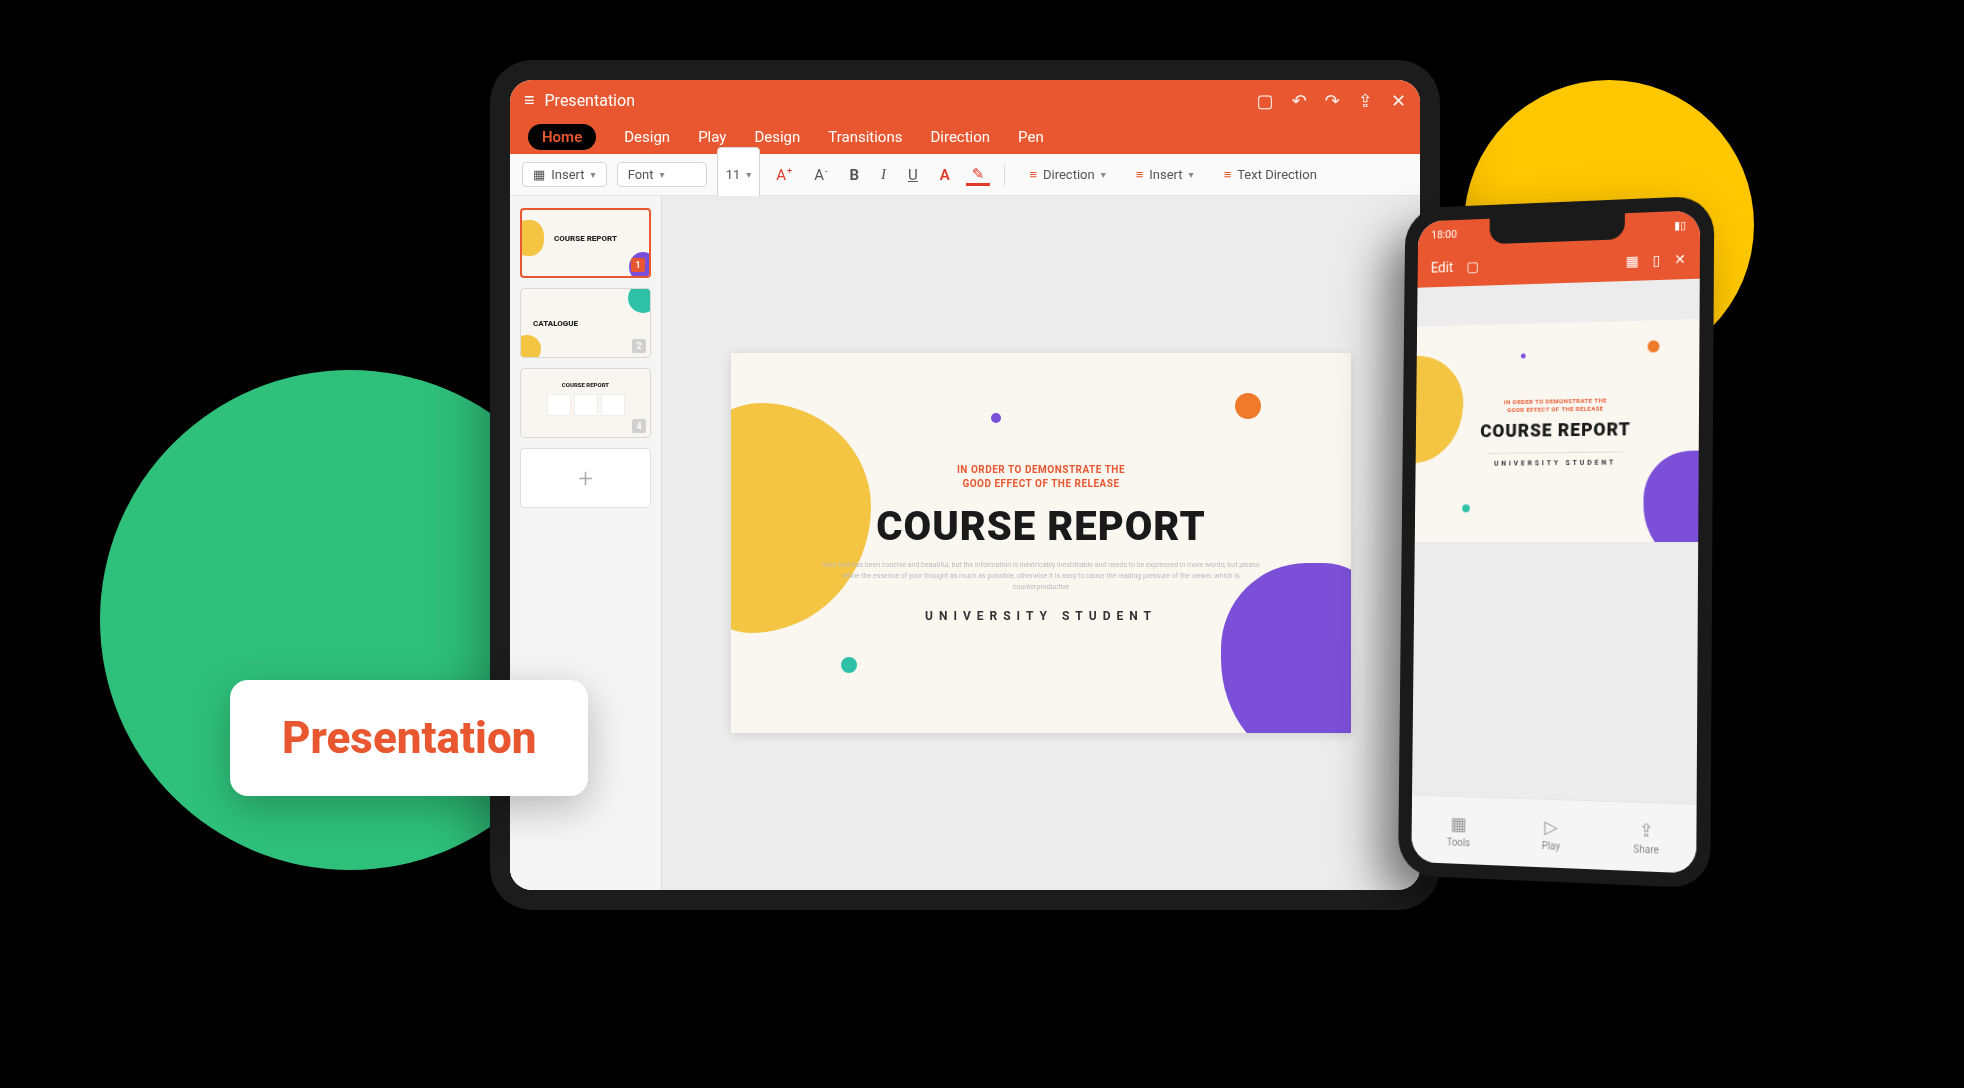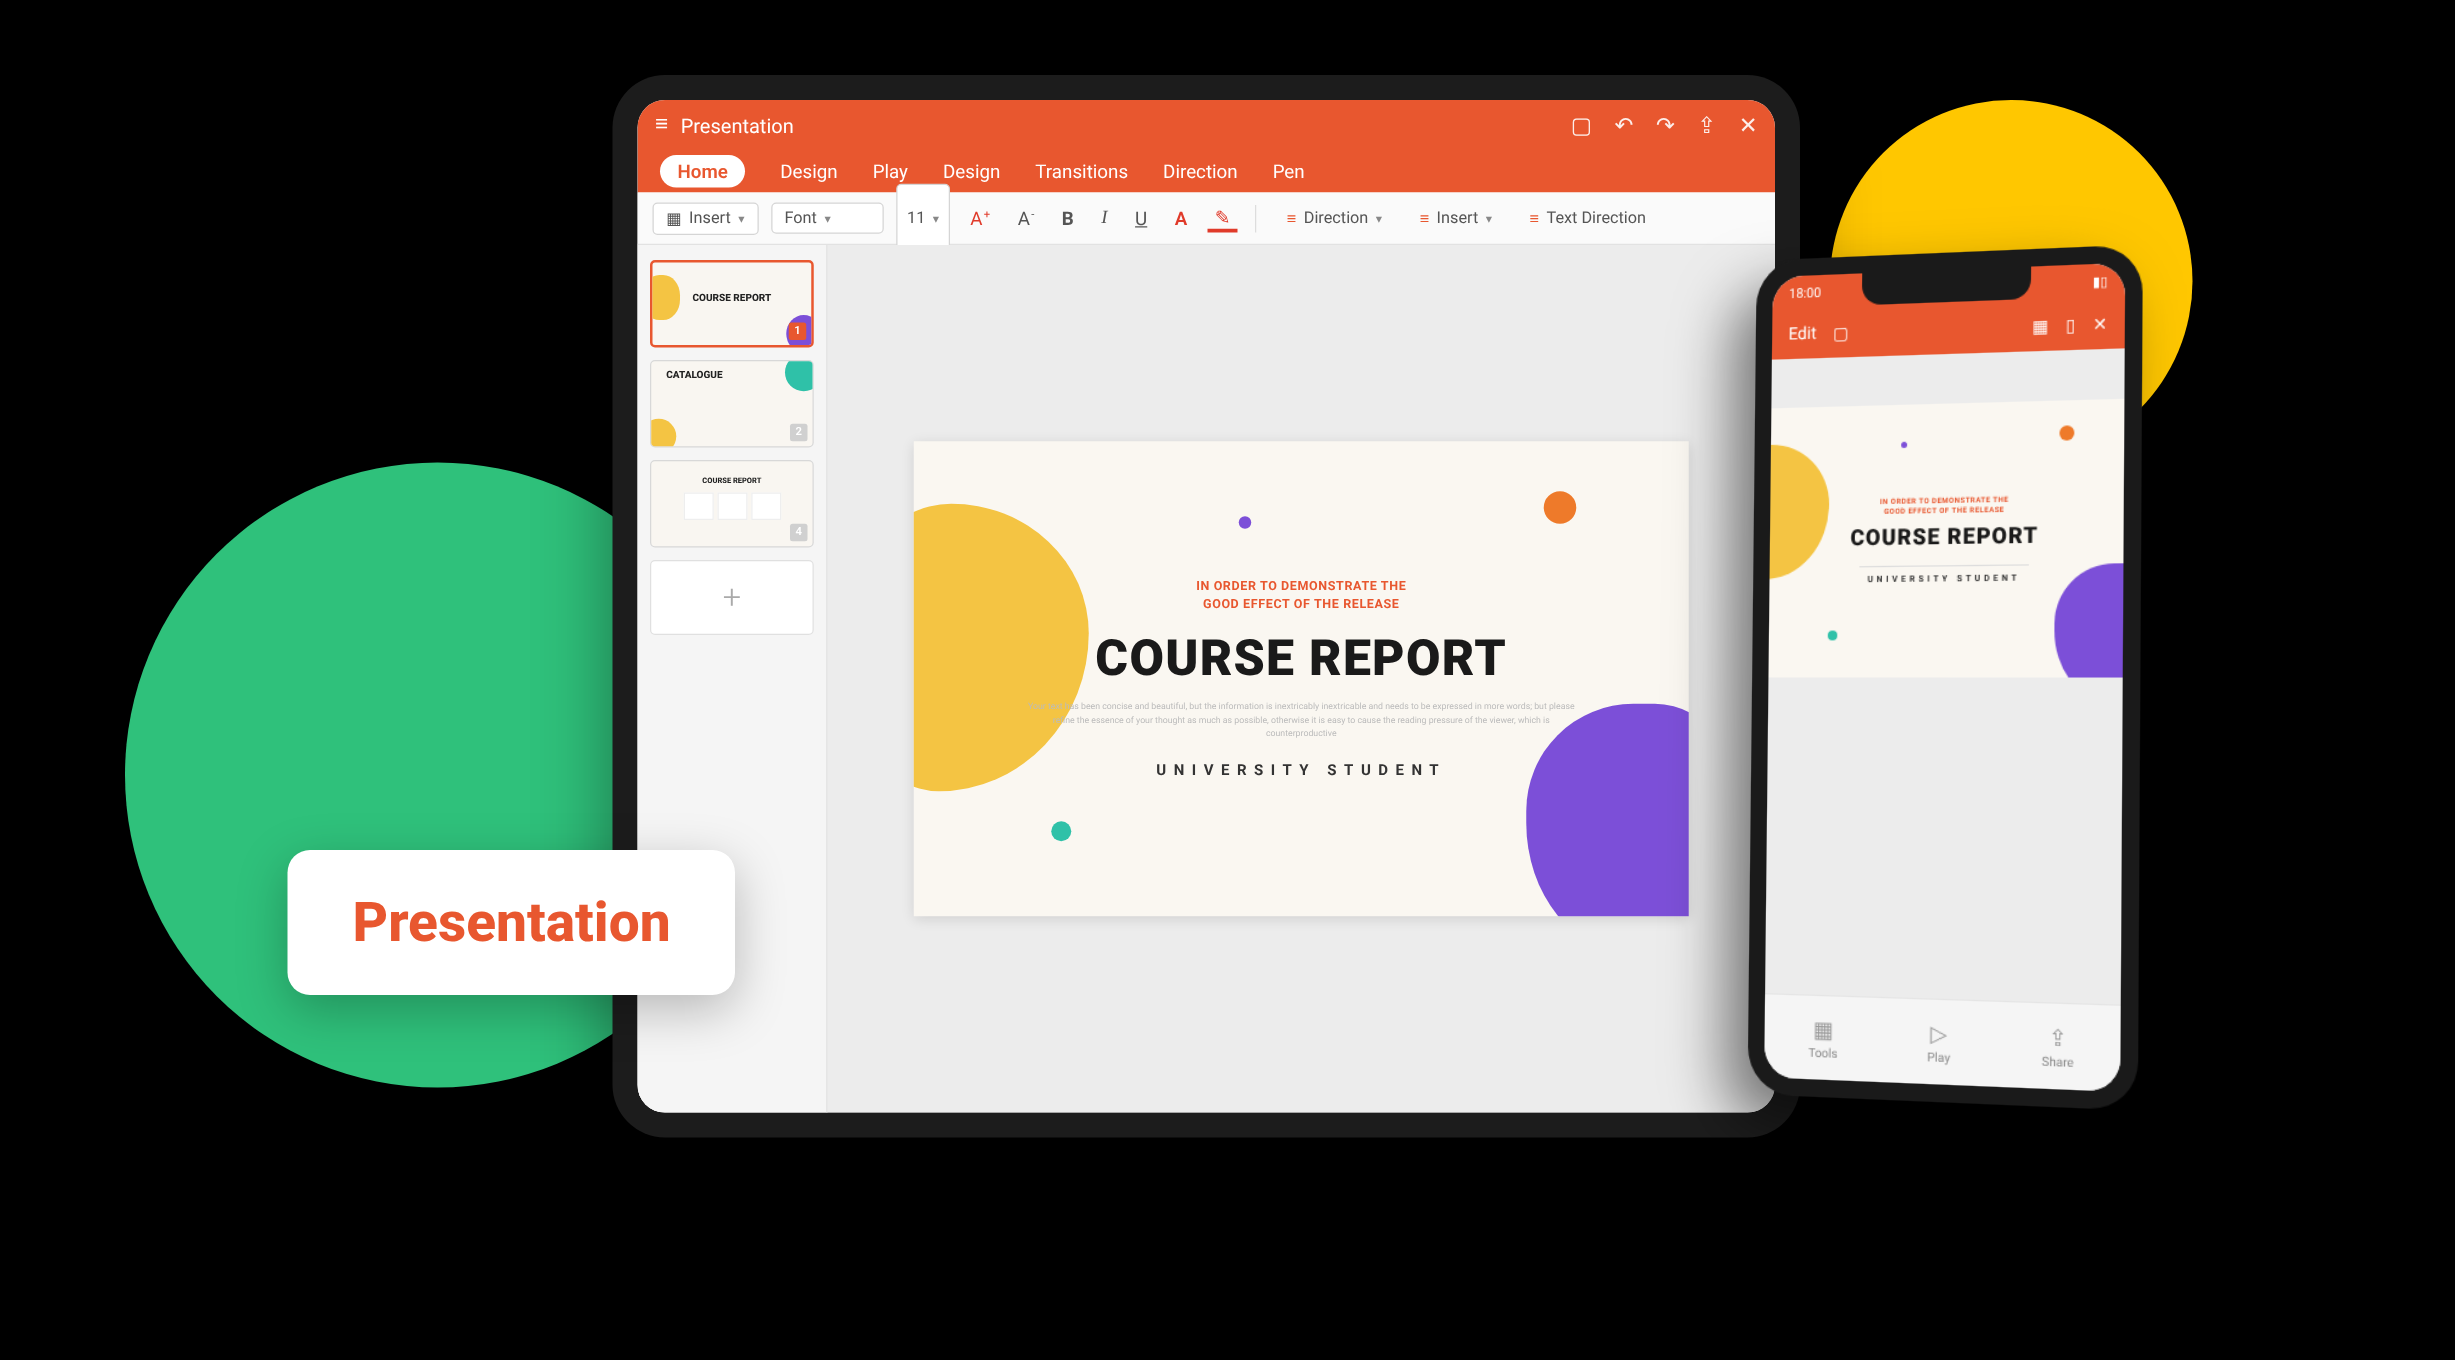--- a/index.html
+++ b/index.html
@@ -71,21 +71,21 @@
   background:#e8572f;
   color:#fff;
   height:34px;
   display:flex;align-items:center;
   gap:28px;
   padding:0 18px;
   font-size:15px;
 }
 .ribbon .tab{cursor:pointer}
 .ribbon .tab.active{
-  background:#ffffff;color:#e8572f;
+  background:#000000;color:#e8572f;
   padding:4px 14px;
   border-radius:14px;
   font-weight:600;
 }
 
 .toolbar{
   background:#fafafa;
   border-bottom:1px solid #e2e2e2;
   height:42px;
   display:flex;align-items:center;
@@ -316,21 +316,21 @@
       <div class="slide-panel">
         <div class="thumb active">
           <div class="blob" style="left:-8px;top:10px;width:30px;height:36px;background:#f4c443;border-radius:45%"></div>
           <div class="blob" style="right:-8px;bottom:-6px;width:28px;height:30px;background:#7c4fd8;border-radius:50%"></div>
           <div class="thumb-title">COURSE REPORT</div>
           <div class="num">1</div>
         </div>
         <div class="thumb">
           <div class="blob" style="right:-8px;top:-6px;width:30px;height:30px;background:#2fc1a8;border-radius:50%"></div>
           <div class="blob" style="left:-8px;bottom:-6px;width:28px;height:28px;background:#f4c443;border-radius:50%"></div>
-          <div class="thumb-title" style="text-align:left;margin:0 0 0 6px">CATALOGUE</div>
+          <div class="thumb-title" style="text-align:left;margin:24px 0 0 6px">CATALOGUE</div>
           <div class="num">2</div>
         </div>
         <div class="thumb">
           <div class="thumb-title" style="margin-top:6px;font-size:6px">COURSE REPORT</div>
           <div style="display:flex;gap:3px;justify-content:center;margin-top:6px">
             <div style="width:24px;height:22px;background:#fff;border:1px solid #eee"></div>
             <div style="width:24px;height:22px;background:#fff;border:1px solid #eee"></div>
             <div style="width:24px;height:22px;background:#fff;border:1px solid #eee"></div>
           </div>
           <div class="num">4</div>

